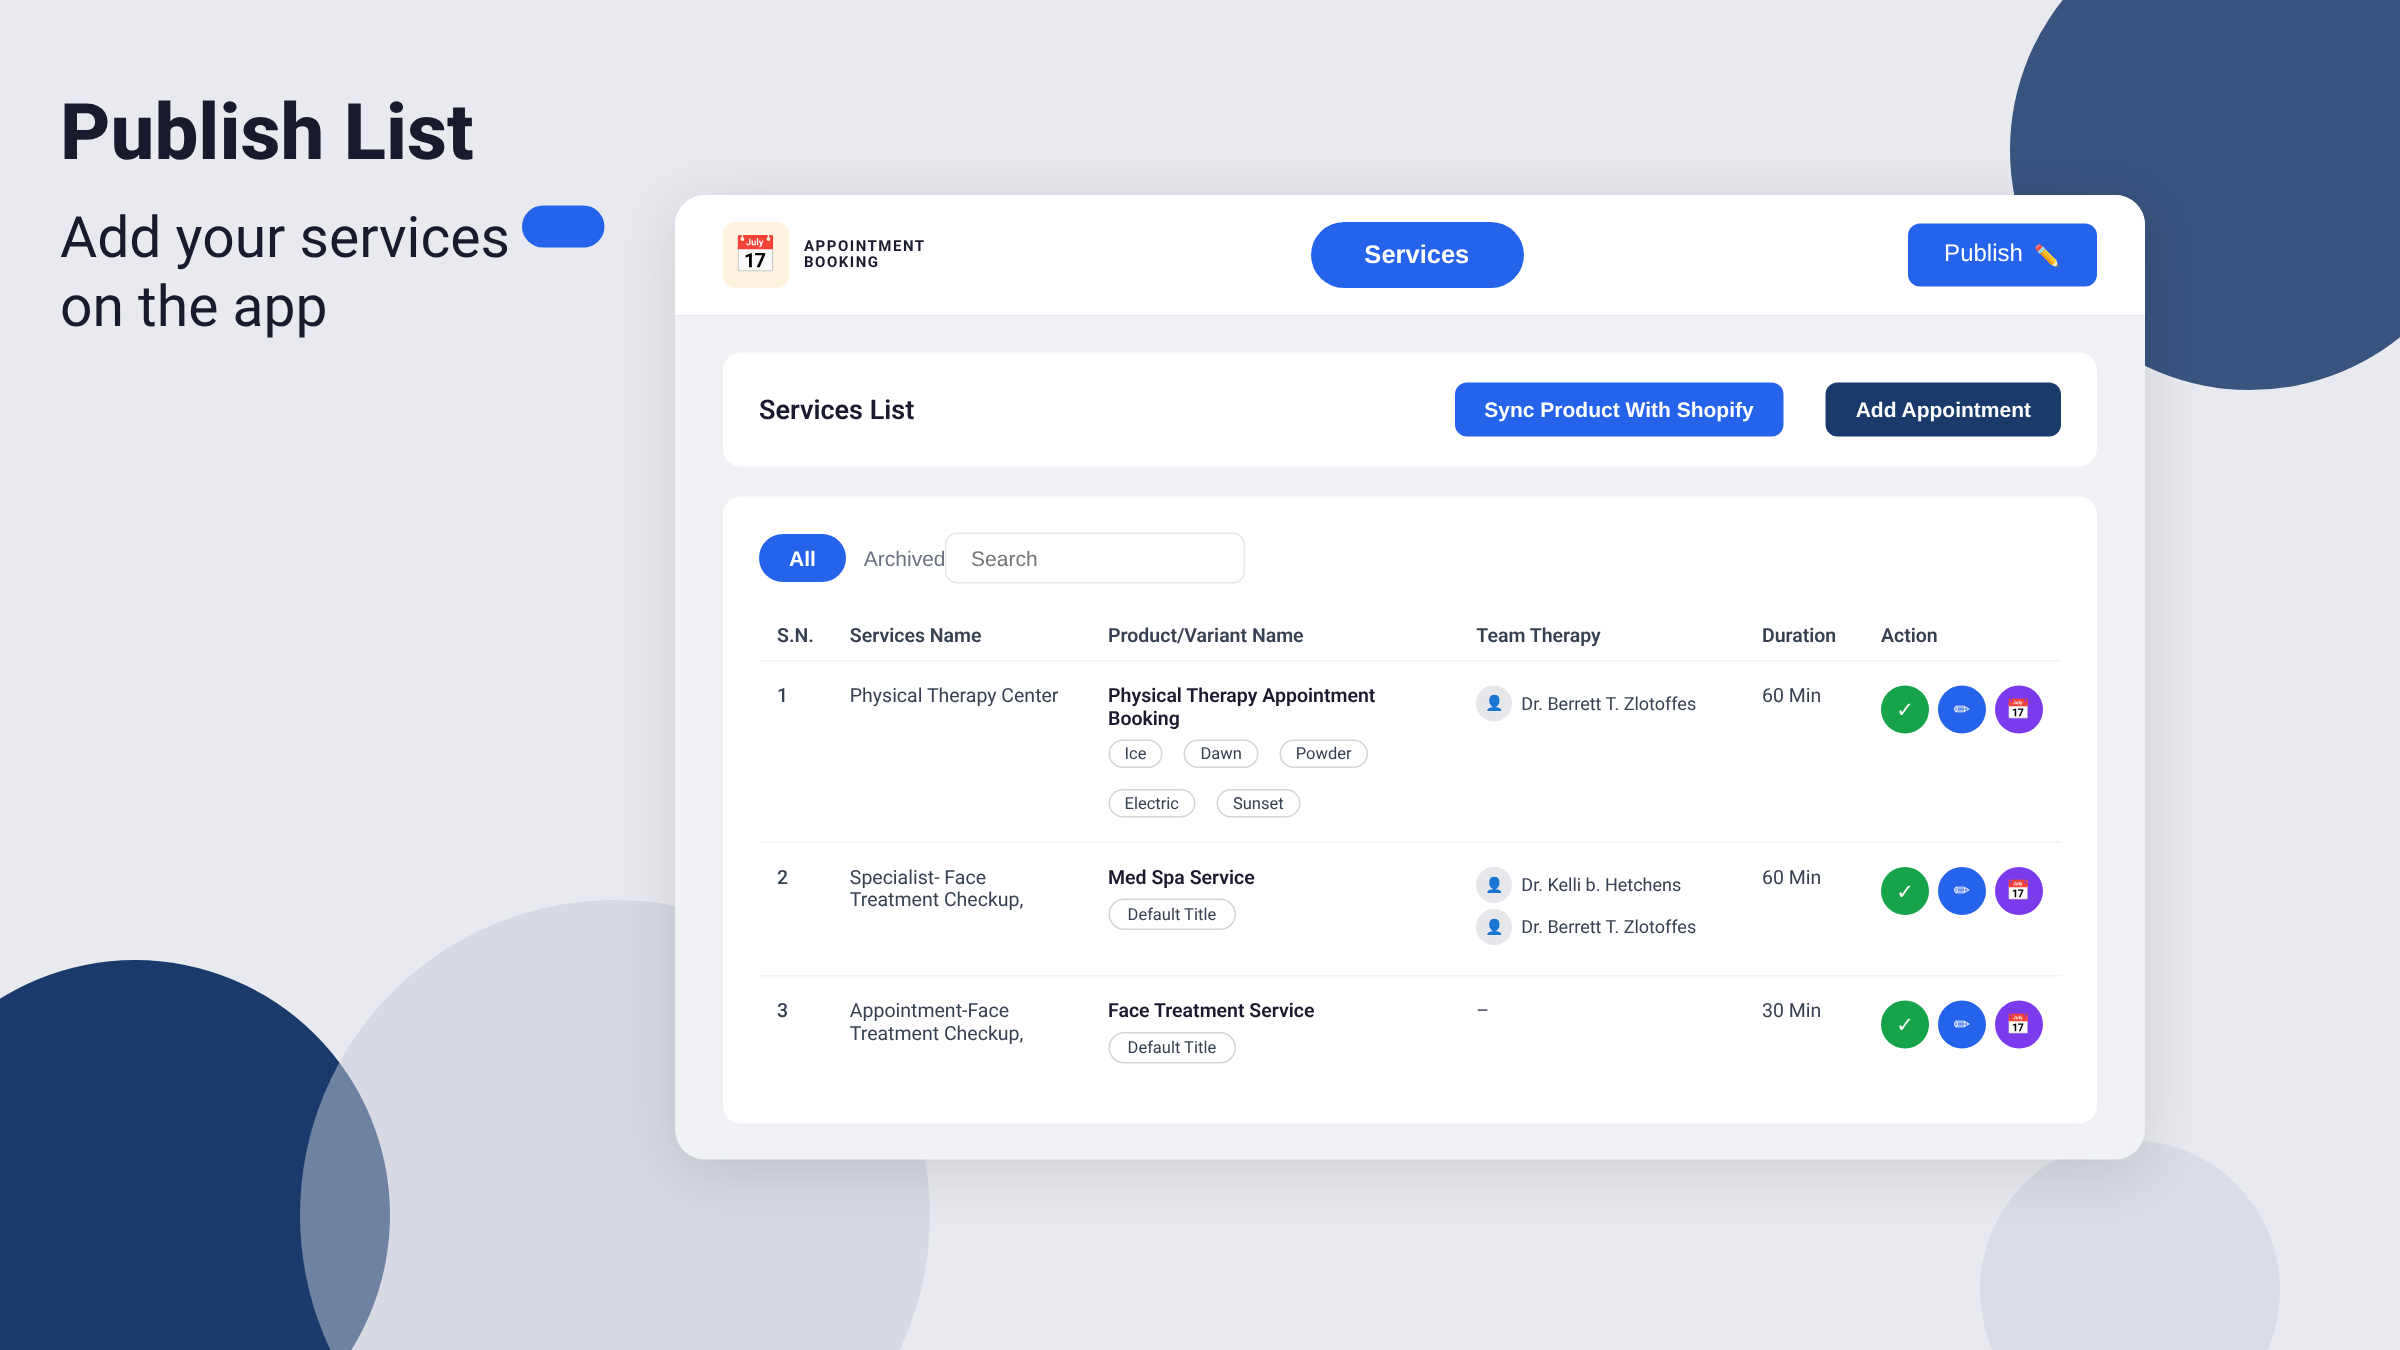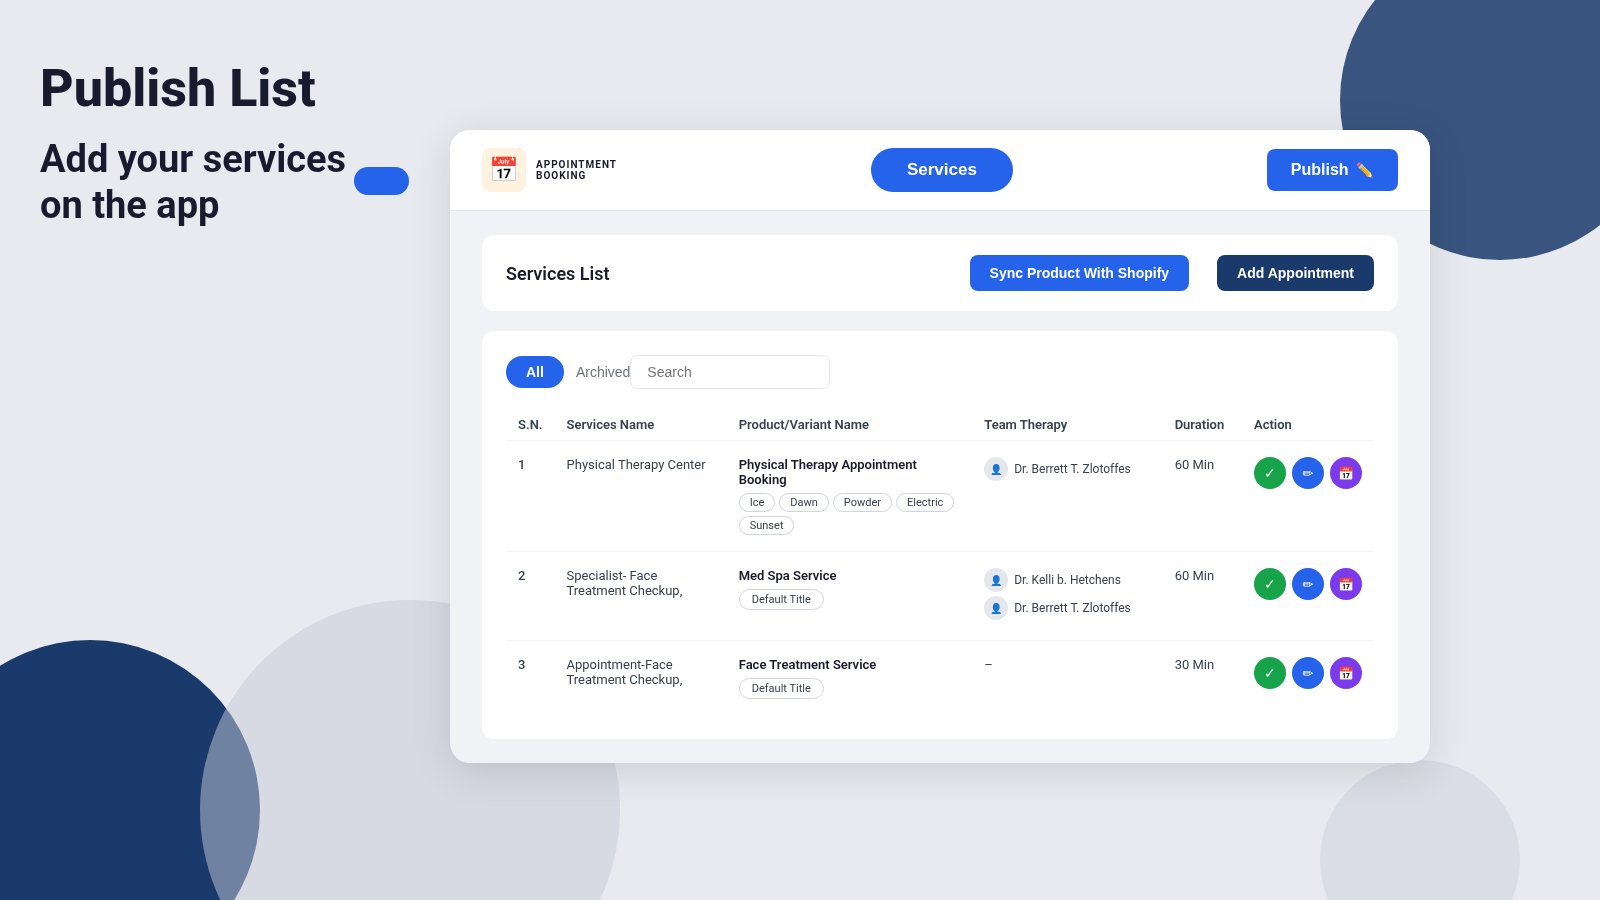--- a/index.html
+++ b/index.html
@@ -63,25 +63,25 @@
     }
     .main-title {
       font-size: 52px;
       font-weight: 800;
       color: #1a1a2e;
       line-height: 1.1;
       margin-bottom: 20px;
     }
     .subtitle {
       font-size: 38px;
-      font-weight: 700;
+      font-weight: 400;
       color: #1a1a2e;
       line-height: 1.2;
       display: flex;
-      align-items: center;
+      align-items: flex-start;
       flex-wrap: wrap;
     }
     .subtitle-toggle {
       display: inline-block;
       width: 55px;
       height: 28px;
       background: #2563eb;
       border-radius: 14px;
       margin-left: 8px;
       vertical-align: middle;
@@ -154,21 +154,21 @@
       font-weight: 700;
       cursor: pointer;
     }
     .publish-btn {
       background: #2563eb;
       color: #fff;
       border: none;
       border-radius: 8px;
       padding: 12px 24px;
       font-size: 16px;
-      font-weight: 700;
+      font-weight: 400;
       cursor: pointer;
       display: flex;
       align-items: center;
       gap: 8px;
     }
     .publish-btn .edit-icon {
       font-size: 14px;
     }
 
     
@@ -293,21 +293,21 @@
 
     .product-name {
       font-size: 13px;
       font-weight: 600;
       color: #1a1a2e;
       margin-bottom: 6px;
     }
     .variant-tags {
       display: flex;
       flex-wrap: wrap;
-      gap: 4px;
+      gap: 14px;
     }
     .variant-tag {
       border: 1px solid #d1d5db;
       border-radius: 12px;
       padding: 2px 10px;
       font-size: 11px;
       color: #374151;
     }
     .default-tag {
       border: 1px solid #d1d5db;

